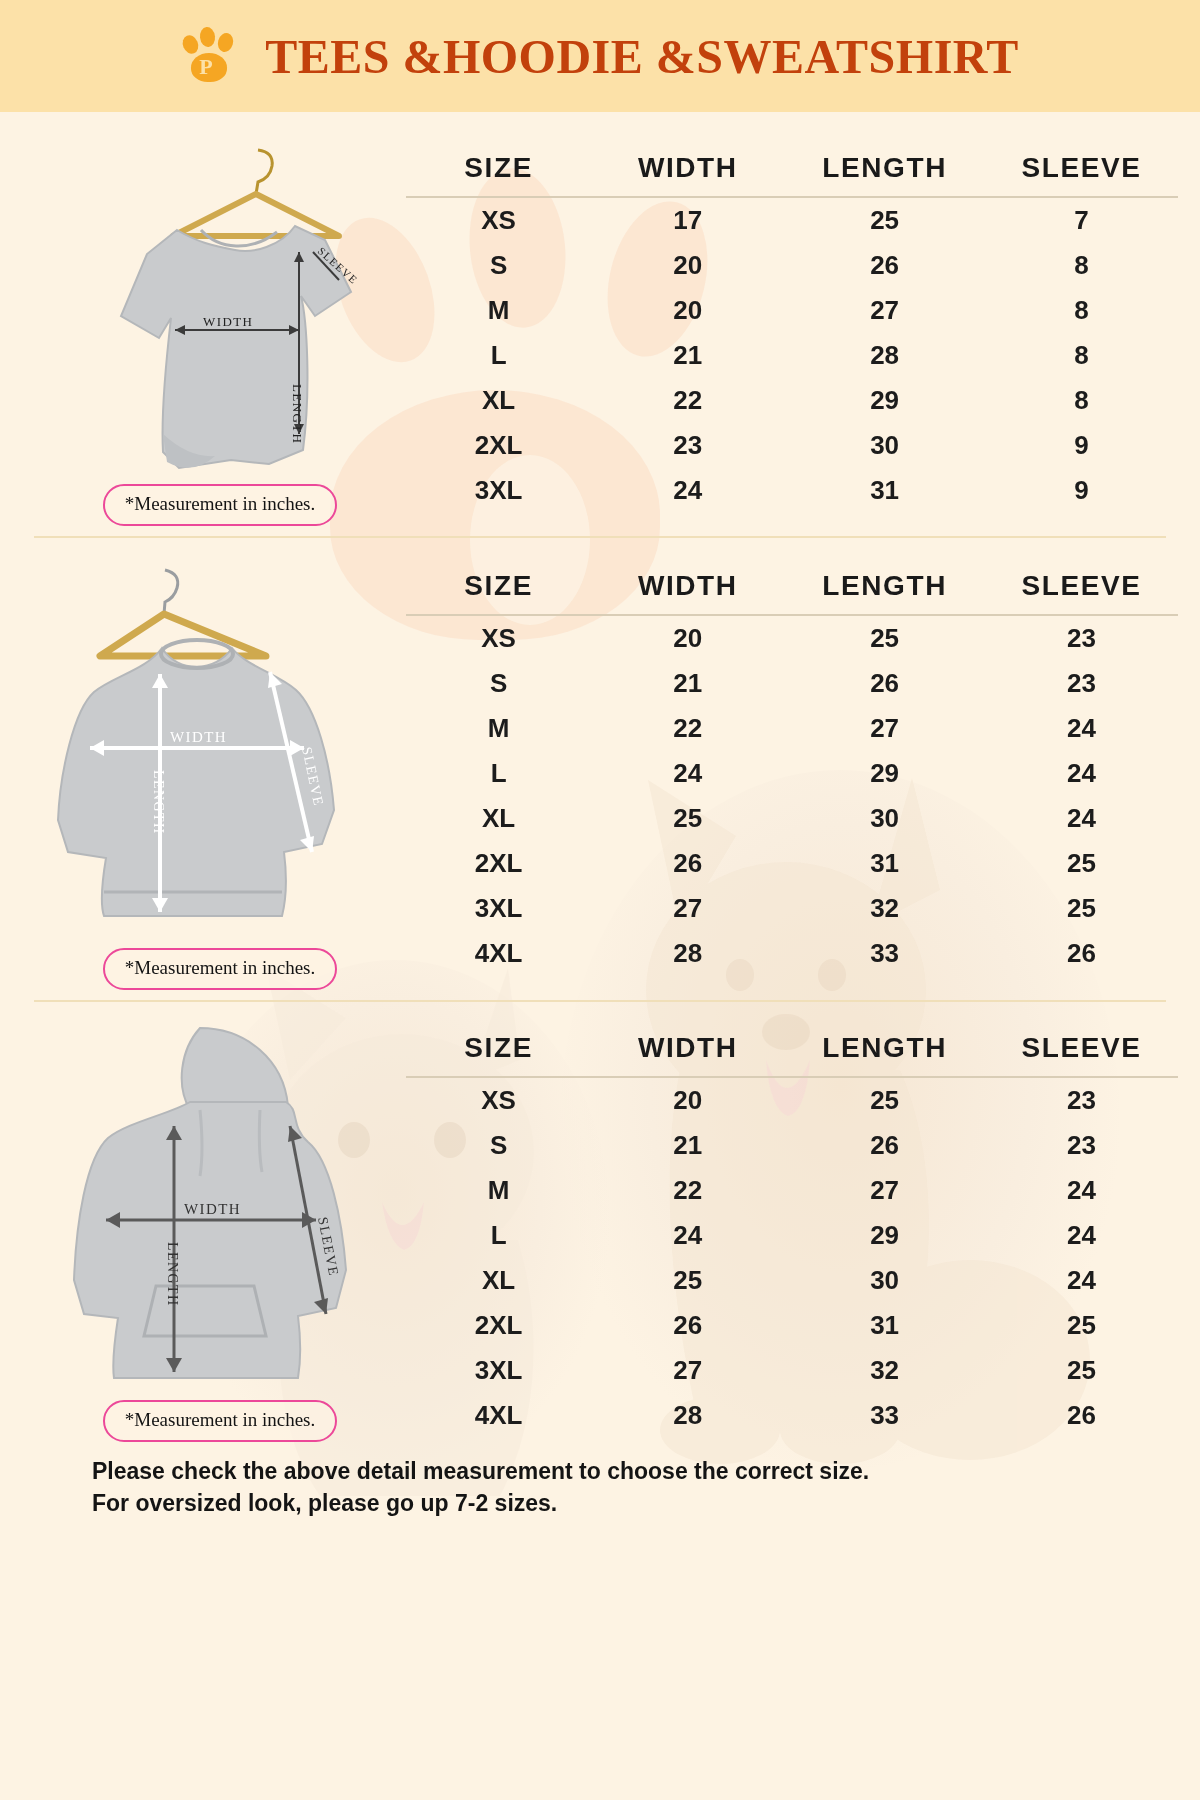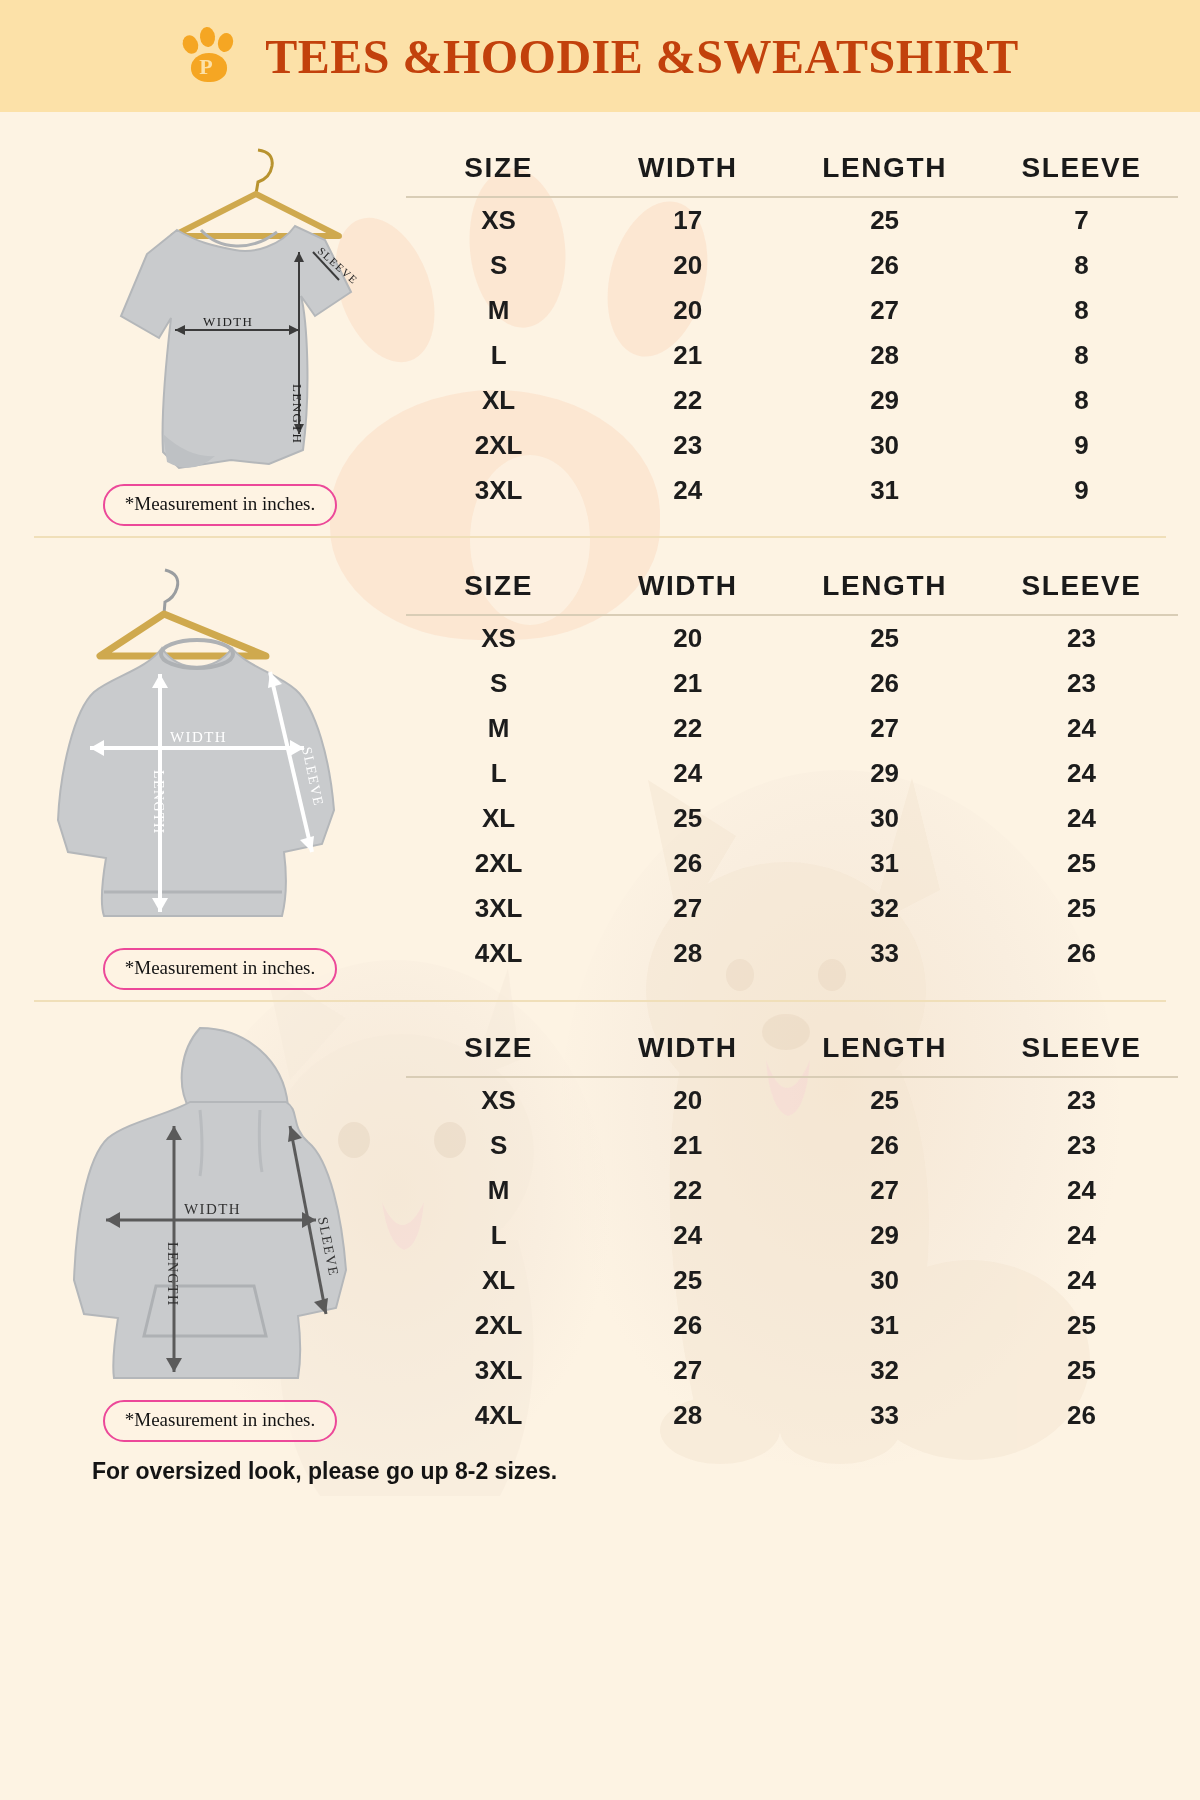--- a/index.html
+++ b/index.html
@@ -489,17 +489,18 @@
               <td class="w-col">28</td>
               <td class="l-col">33</td>
               <td class="s-col">26</td>
             </tr>
           </tbody>
         </table>
       </div>
     </div>
 
     <div class="footer">
-      <p>For oversized look, please go up 8-2 sizes.</p>
+      <p>Please check the above detail measurement to choose the correct size.</p>
+      <p>For oversized look, please go up 7-2 sizes.</p>
     </div>
 
   </div>
 </div>
 
 </body></html>

